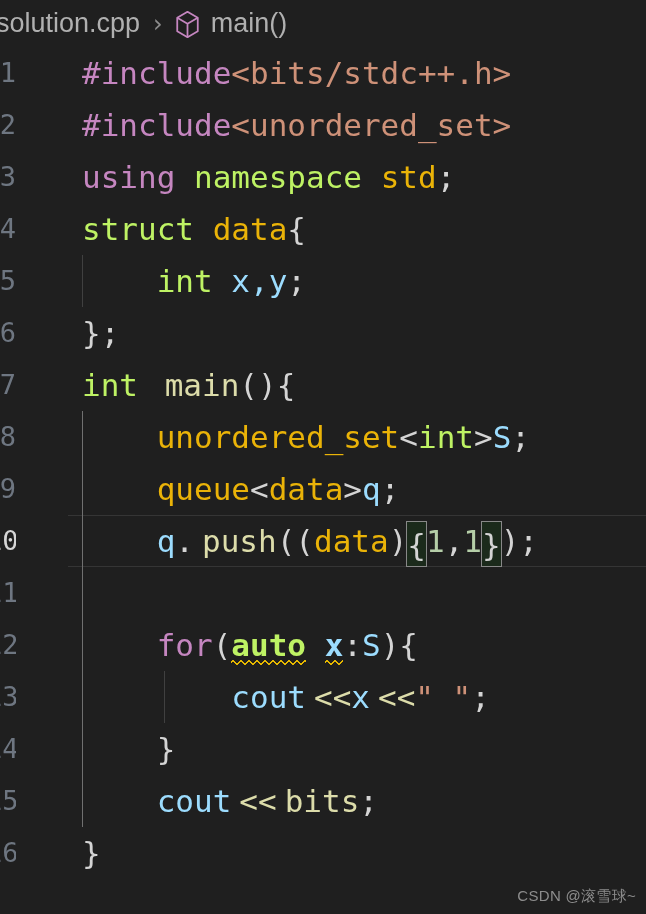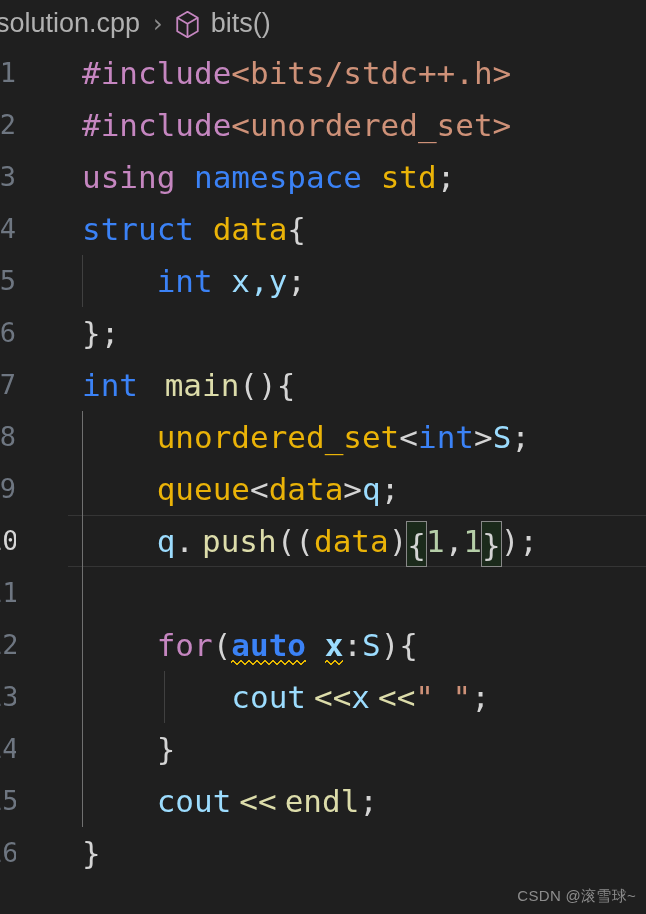--- a/index.html
+++ b/index.html
@@ -107,21 +107,21 @@
     height: 52px;
     background: #404040;
   }
   .iguide.active { background: #707070; }
   .iguide.i1 { left: 82px; }
   .iguide.i2 { left: 164px; }
 
   
   .t-pre   { color: #c586c0; }  
   .t-inc   { color: #ce9178; text-align: right; }  
-  .t-kw    { color: #3b82f6; }  
+  .t-kw    { color: #bef264; }  
   .t-type  { color: #eab308; }  
   .t-var   { color: #9cdcfe; }  
   .t-fn    { color: #dcdcaa; margin-left: 8px; }  
   .t-num   { color: #b5cea8; }  
   .t-str   { color: #ce9178; }  
   .t-plain { color: #d4d4d4; }  
 
   
   .squig {
     position: relative;
@@ -189,21 +189,21 @@
 
   <div id="breadcrumb">
     <span class="crumb-file">solution.cpp</span>
     <span class="crumb-sep">›</span>
     <span class="crumb-icon">
       <svg width="27" height="29" viewBox="0 0 24 26" fill="none" aria-hidden="true">
         <path d="M12 1.6 L21.2 6.9 L21.2 19.1 L12 24.4 L2.8 19.1 L2.8 6.9 Z" stroke="#c586c0" stroke-width="1.6" fill="none" stroke-linejoin="round"></path>
         <path d="M2.8 6.9 L12 12.4 L21.2 6.9 M12 12.4 L12 24.4" stroke="#c586c0" stroke-width="1.6" fill="none" stroke-linejoin="round"></path>
       </svg>
     </span>
-    <span class="crumb-sym">bits()</span>
+    <span class="crumb-sym">main()</span>
   </div>
 
   <div id="editor">
 
     <div class="code-line">
       <span class="gutter">1</span>
       <span class="code-text"><span class="t-pre">#include</span><span class="t-inc">&lt;bits/stdc++.h&gt;</span></span>
     </div>
 
     <div class="code-line">
@@ -276,21 +276,21 @@
 
     <div class="code-line">
       <span class="gutter">14</span>
       <span class="iguide i1 active"></span>
       <span class="code-text">    <span class="t-plain">}</span></span>
     </div>
 
     <div class="code-line">
       <span class="gutter">15</span>
       <span class="iguide i1 active"></span>
-      <span class="code-text">    <span class="t-var">cout</span><span class="t-fn">&lt;&lt;</span><span class="t-fn">endl</span><span class="t-plain">;</span></span>
+      <span class="code-text">    <span class="t-var">cout</span><span class="t-fn">&lt;&lt;</span><span class="t-fn">bits</span><span class="t-plain">;</span></span>
     </div>
 
     <div class="code-line">
       <span class="gutter">16</span>
       <span class="code-text"><span class="t-plain">}</span></span>
     </div>
 
   </div>
 
   <div id="watermark">CSDN @滚雪球~</div>

